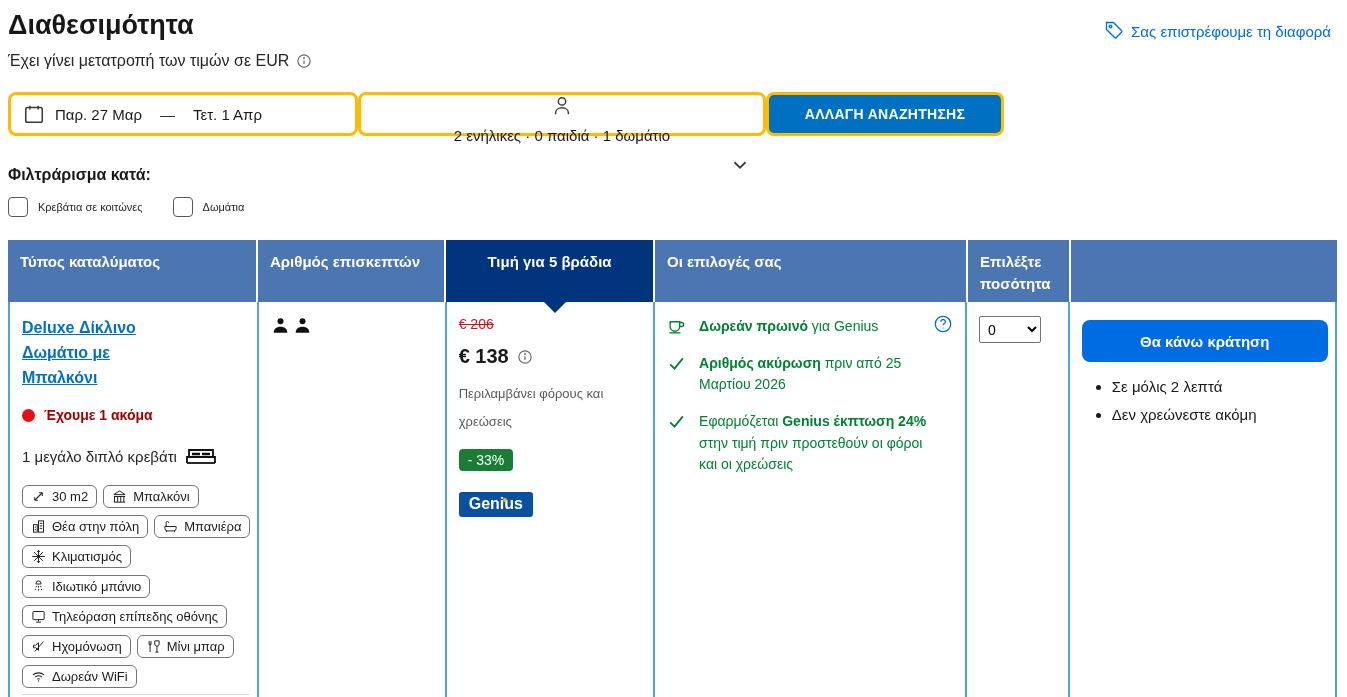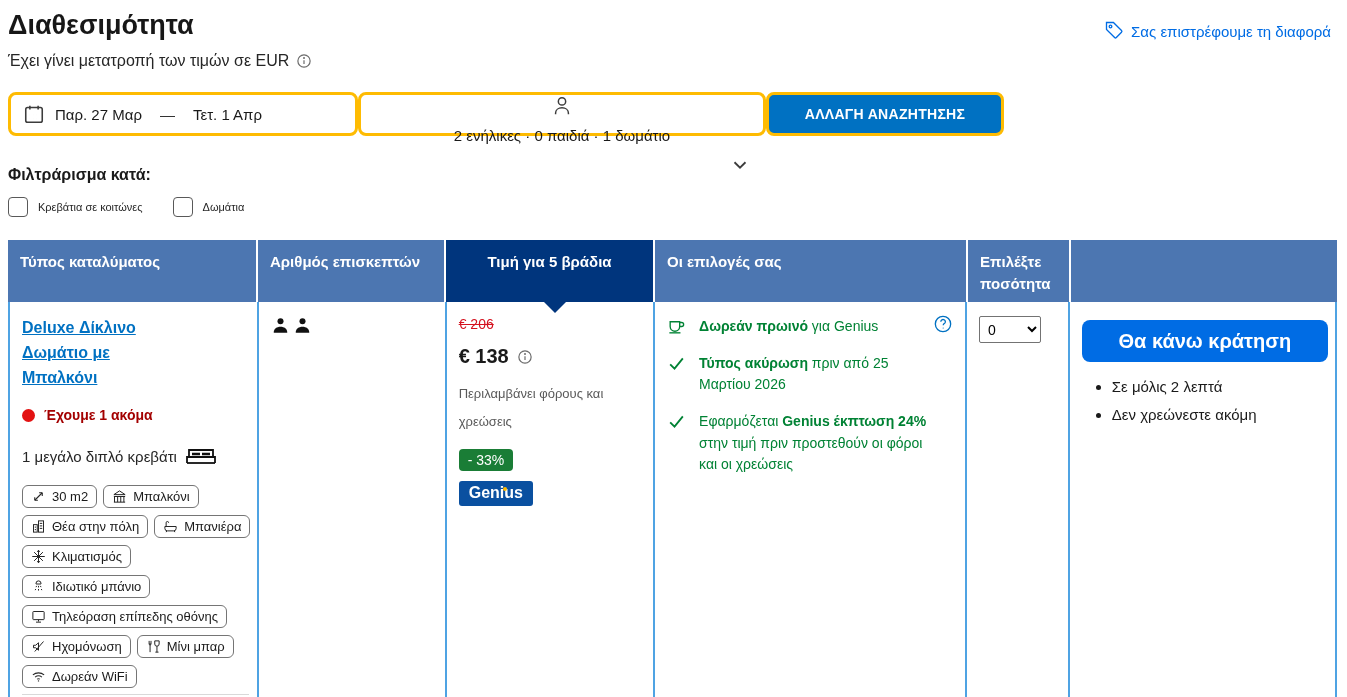--- a/index.html
+++ b/index.html
@@ -66,42 +66,42 @@
   .guests { display:flex; gap:3px; color:#111; }
   .guests svg { width:19px; height:19px; }
 
   
   .old-price { font-size:14px; color:#d4111e; text-decoration:line-through; }
   .price-row { margin-top:13px; display:flex; align-items:center; gap:8px; }
   .price { font-size:20px; font-weight:bold; color:#1a1a1a; }
   .tax-note { margin-top:12px; font-size:13px; color:#595959; width:172px; line-height:2.15; }
   .disc-badge { display:inline-block; margin-top:13px; background:#1a7d36; color:#fff; font-size:14px;
                 border-radius:4px; padding:3px 9px; }
-  .genius-badge { display:block; width:max-content; margin-top:10px; background:#0a50a0; color:#fff;
+  .genius-badge { display:block; width:max-content; margin-top:21px; background:#0a50a0; color:#fff;
                   font-size:16px; font-weight:bold; border-radius:3px; padding:3px 10px 4px; position:relative; }
   .genius-badge::after { content:""; position:absolute; left:44px; top:6px; width:4px; height:4px;
                          border-radius:50%; background:#febb02; }
 
   
   .opt { display:flex; gap:13px; margin-bottom:15px; font-size:14px; line-height:1.55; width:272px; }
   .opt svg { width:19px; height:19px; flex:none; margin-top:1px; }
   .opt .t { width:234px; }
   .opt.green { color:#008234; }
   .opt.dark { color:#262626; }
   .opt.dark svg { color:#444; }
   .opt b { font-weight:bold; }
   .help { position:absolute; top:12px; right:12px; width:20px; height:20px; color:#0071c2; cursor:pointer; }
 
   
   .qty-select { width:62px; height:27px; font-size:14px; font-family:inherit; border:1px solid #737373;
                 border-radius:2px; background:#fff; padding:0 4px; }
 
   
   .reserve-btn { display:block; margin:4px auto 0; width:246px; height:42px; background:#006ce4; border:none;
-                 border-radius:8px; color:#fff; font-size:20px; font-weight:bold; font-family:inherit; cursor:pointer; }
+                 border-radius:8px; color:#fff; font-size:15px; font-weight:bold; font-family:inherit; cursor:pointer; }
   .reserve-notes { margin:16px 0 0 30px; font-size:15px; color:#1a1a1a; }
   .reserve-notes li { margin-bottom:11px; }
 </style>
 </head>
 <body>
 
 <div class="page">
 
   <h1 class="page-title">Διαθεσιμότητα</h1>
 
@@ -320,21 +320,21 @@
               <path d="M4 6h12v6a6 6 0 01-12 0V6z"></path>
               <path d="M16 7h2.5a2.5 2.5 0 010 5H16"></path>
               <path d="M3 20h14"></path>
             </svg>
           <span class="t"><span></span><b>Δωρεάν πρωινό</b><span> για Genius</span></span>
         </div>
         <div class="opt green">
           <svg viewBox="0 0 24 24" fill="none" stroke="currentColor" stroke-width="2.3">
               <polyline points="4 13 9.5 18.5 20 5.5"></polyline>
             </svg>
-          <span class="t"><span></span><b>Τύπος ακύρωση</b><span> πριν από 25 Μαρτίου 2026</span></span>
+          <span class="t"><span></span><b>Αριθμός ακύρωση</b><span> πριν από 25 Μαρτίου 2026</span></span>
         </div>
         <div class="opt green">
           <svg viewBox="0 0 24 24" fill="none" stroke="currentColor" stroke-width="2.3">
               <polyline points="4 13 9.5 18.5 20 5.5"></polyline>
             </svg>
           <span class="t"><span>Εφαρμόζεται </span><b>Genius έκπτωση 24%</b><span> στην τιμή πριν προστεθούν οι φόροι και οι χρεώσεις</span></span>
         </div>
       </div>
 
       <div class="td w5">

